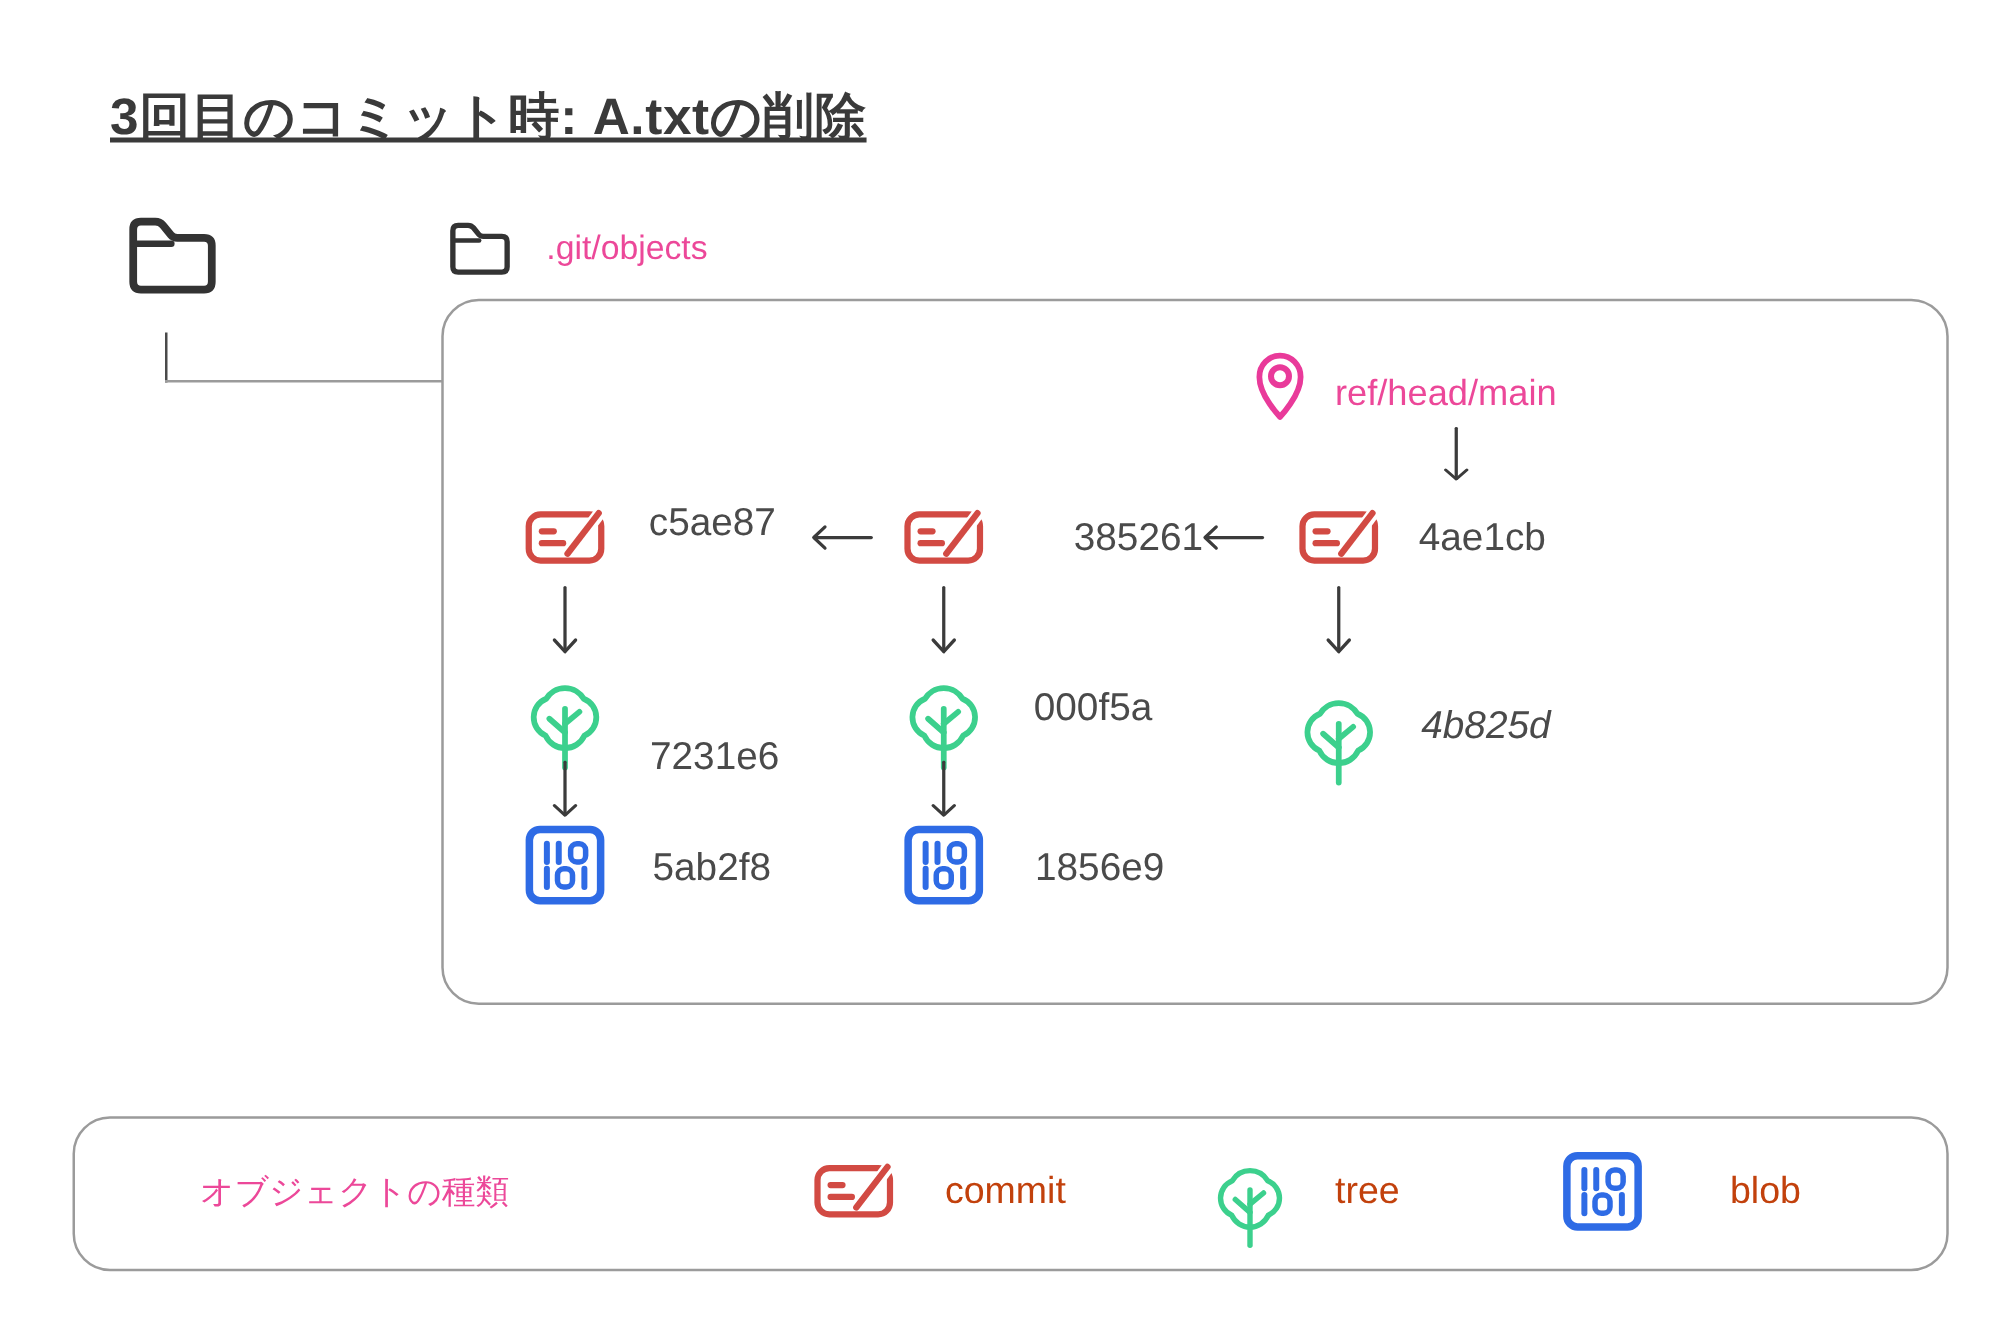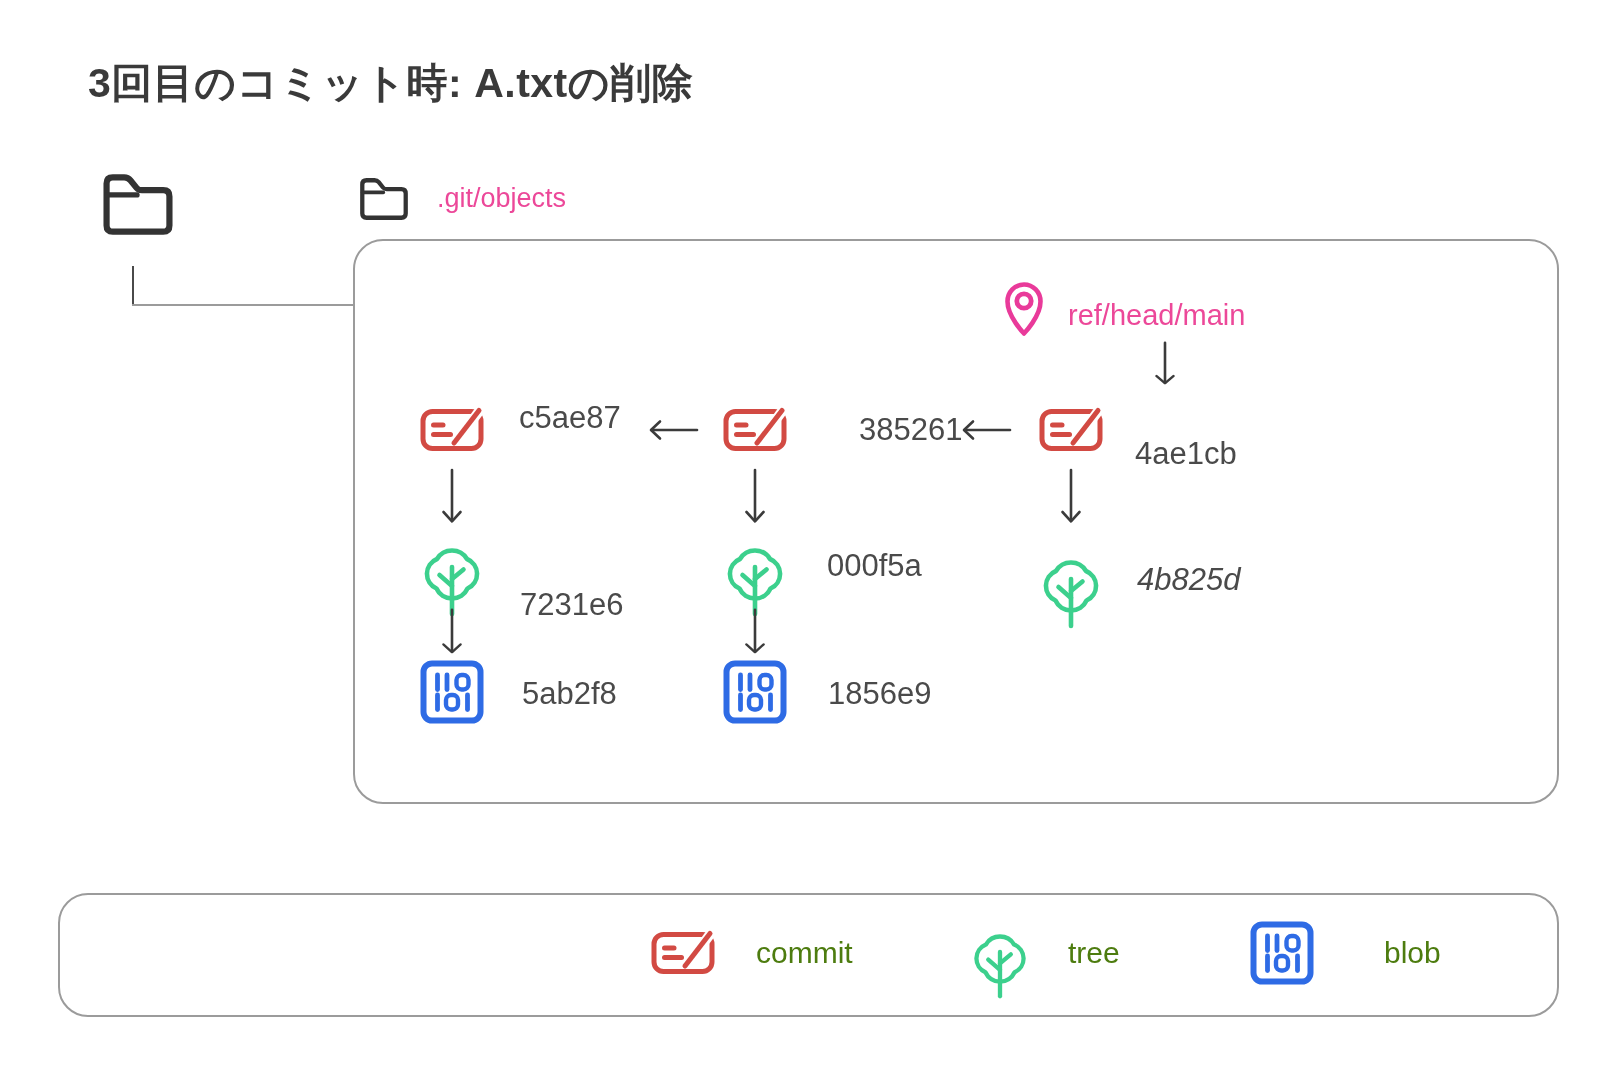--- a/index.html
+++ b/index.html
@@ -7,21 +7,21 @@
     --ink:#3a3a3a; --hash-text:#4a4a4a; --box-border:#9b9b9b; --folder:#333333;
   }
   html,body{margin:0;padding:0;background:#ffffff;}
   body{font-family:"Liberation Sans","DejaVu Sans",sans-serif;}
   #canvas{position:relative;width:1613px;height:1065px;background:#ffffff;overflow:hidden;}
   .abs{position:absolute;}
   .title{font-size:41px;font-weight:700;color:var(--ink);letter-spacing:.5px;white-space:nowrap;}
   .box{position:absolute;border:2px solid var(--box-border);border-radius:30px;background:transparent;}
   .hash{position:absolute;font-size:31px;color:var(--hash-text);line-height:36px;white-space:nowrap;}
   .lbl{position:absolute;font-size:27px;color:#ec4899;line-height:30px;white-space:nowrap;}
-  .legend-lbl{position:absolute;font-size:30px;color:#4d7c0f;line-height:36px;white-space:nowrap;}
+  .legend-lbl{position:absolute;font-size:30px;color:#c2410c;line-height:36px;white-space:nowrap;}
   .icon{position:absolute;display:block;}
   .c-commit{color:var(--commit);}
   .c-tree{color:var(--tree);}
   .c-blob{color:var(--blob);}
   .c-pin{color:var(--pin);}
   .c-folder{color:var(--folder);}
   .c-arrow{color:#3b3b3b;}
   .conn-v{position:absolute;width:2px;background:#4a4a4a;}
   .conn-h{position:absolute;height:2px;background:#9b9b9b;}
 </style>
@@ -66,21 +66,21 @@
     </symbol>
     <symbol id="sym-arrow-left" viewBox="0 0 52 24">
       <path d="M50 12 H4.5" stroke="currentColor" stroke-width="2.6" stroke-linecap="round" fill="none"></path>
       <path d="M13 3.5 L4 12 L13 20.5" stroke="currentColor" stroke-width="2.6" stroke-linecap="round" stroke-linejoin="round" fill="none"></path>
     </symbol>
   </defs>
 </svg>
 
 <div id="canvas">
 
-  <div class="abs title" style="left:88px;top:56px;">3回目のコミット時: A.txtの削除</div>
+  <div class="abs title" style="left:88px;top:66px;text-decoration:underline;">3回目のコミット時: A.txtの削除</div>
 
   <svg class="icon c-folder" style="left:98px;top:168px;width:80px;height:73px;">
       <use href="#sym-folder"></use>
     </svg>
 
   <svg class="icon c-folder" style="left:355px;top:174px;width:58px;height:50px;">
       <use href="#sym-folder"></use>
     </svg>
   <div class="lbl" style="left:437px;top:183px;">.git/objects</div>
 
@@ -111,21 +111,21 @@
     </svg>
   <div class="hash" style="left:859px;top:412px;">385261</div>
 
   <svg class="icon c-arrow" style="left:960px;top:418px;width:52px;height:24px;">
       <use href="#sym-arrow-left"></use>
     </svg>
 
   <svg class="icon c-commit" style="left:1039px;top:406px;width:64px;height:48px;">
       <use href="#sym-commit"></use>
     </svg>
-  <div class="hash" style="left:1135px;top:412px;margin-top:24px;">4ae1cb</div>
+  <div class="hash" style="left:1135px;top:412px;">4ae1cb</div>
 
   <svg class="icon c-arrow" style="left:440px;top:468px;width:24px;height:58px;">
       <use href="#sym-arrow-down"></use>
     </svg>
   <svg class="icon c-arrow" style="left:743px;top:468px;width:24px;height:58px;">
       <use href="#sym-arrow-down"></use>
     </svg>
   <svg class="icon c-arrow" style="left:1059px;top:468px;width:24px;height:58px;">
       <use href="#sym-arrow-down"></use>
     </svg>
@@ -156,20 +156,21 @@
       <use href="#sym-blob"></use>
     </svg>
   <div class="hash" style="left:522px;top:676px;">5ab2f8</div>
 
   <svg class="icon c-blob" style="left:723px;top:660px;width:64px;height:64px;">
       <use href="#sym-blob"></use>
     </svg>
   <div class="hash" style="left:828px;top:676px;">1856e9</div>
 
   <div class="box" style="left:58px;top:893px;width:1497px;height:120px;"></div>
+  <div class="lbl" style="left:160px;top:938px;">オブジェクトの種類</div>
 
   <svg class="icon c-commit" style="left:651px;top:929px;width:64px;height:48px;">
       <use href="#sym-commit"></use>
     </svg>
   <div class="legend-lbl" style="left:756px;top:935px;">commit</div>
 
   <svg class="icon c-tree" style="left:968px;top:921px;width:64px;height:79px;">
       <use href="#sym-tree"></use>
     </svg>
   <div class="legend-lbl" style="left:1068px;top:935px;">tree</div>

